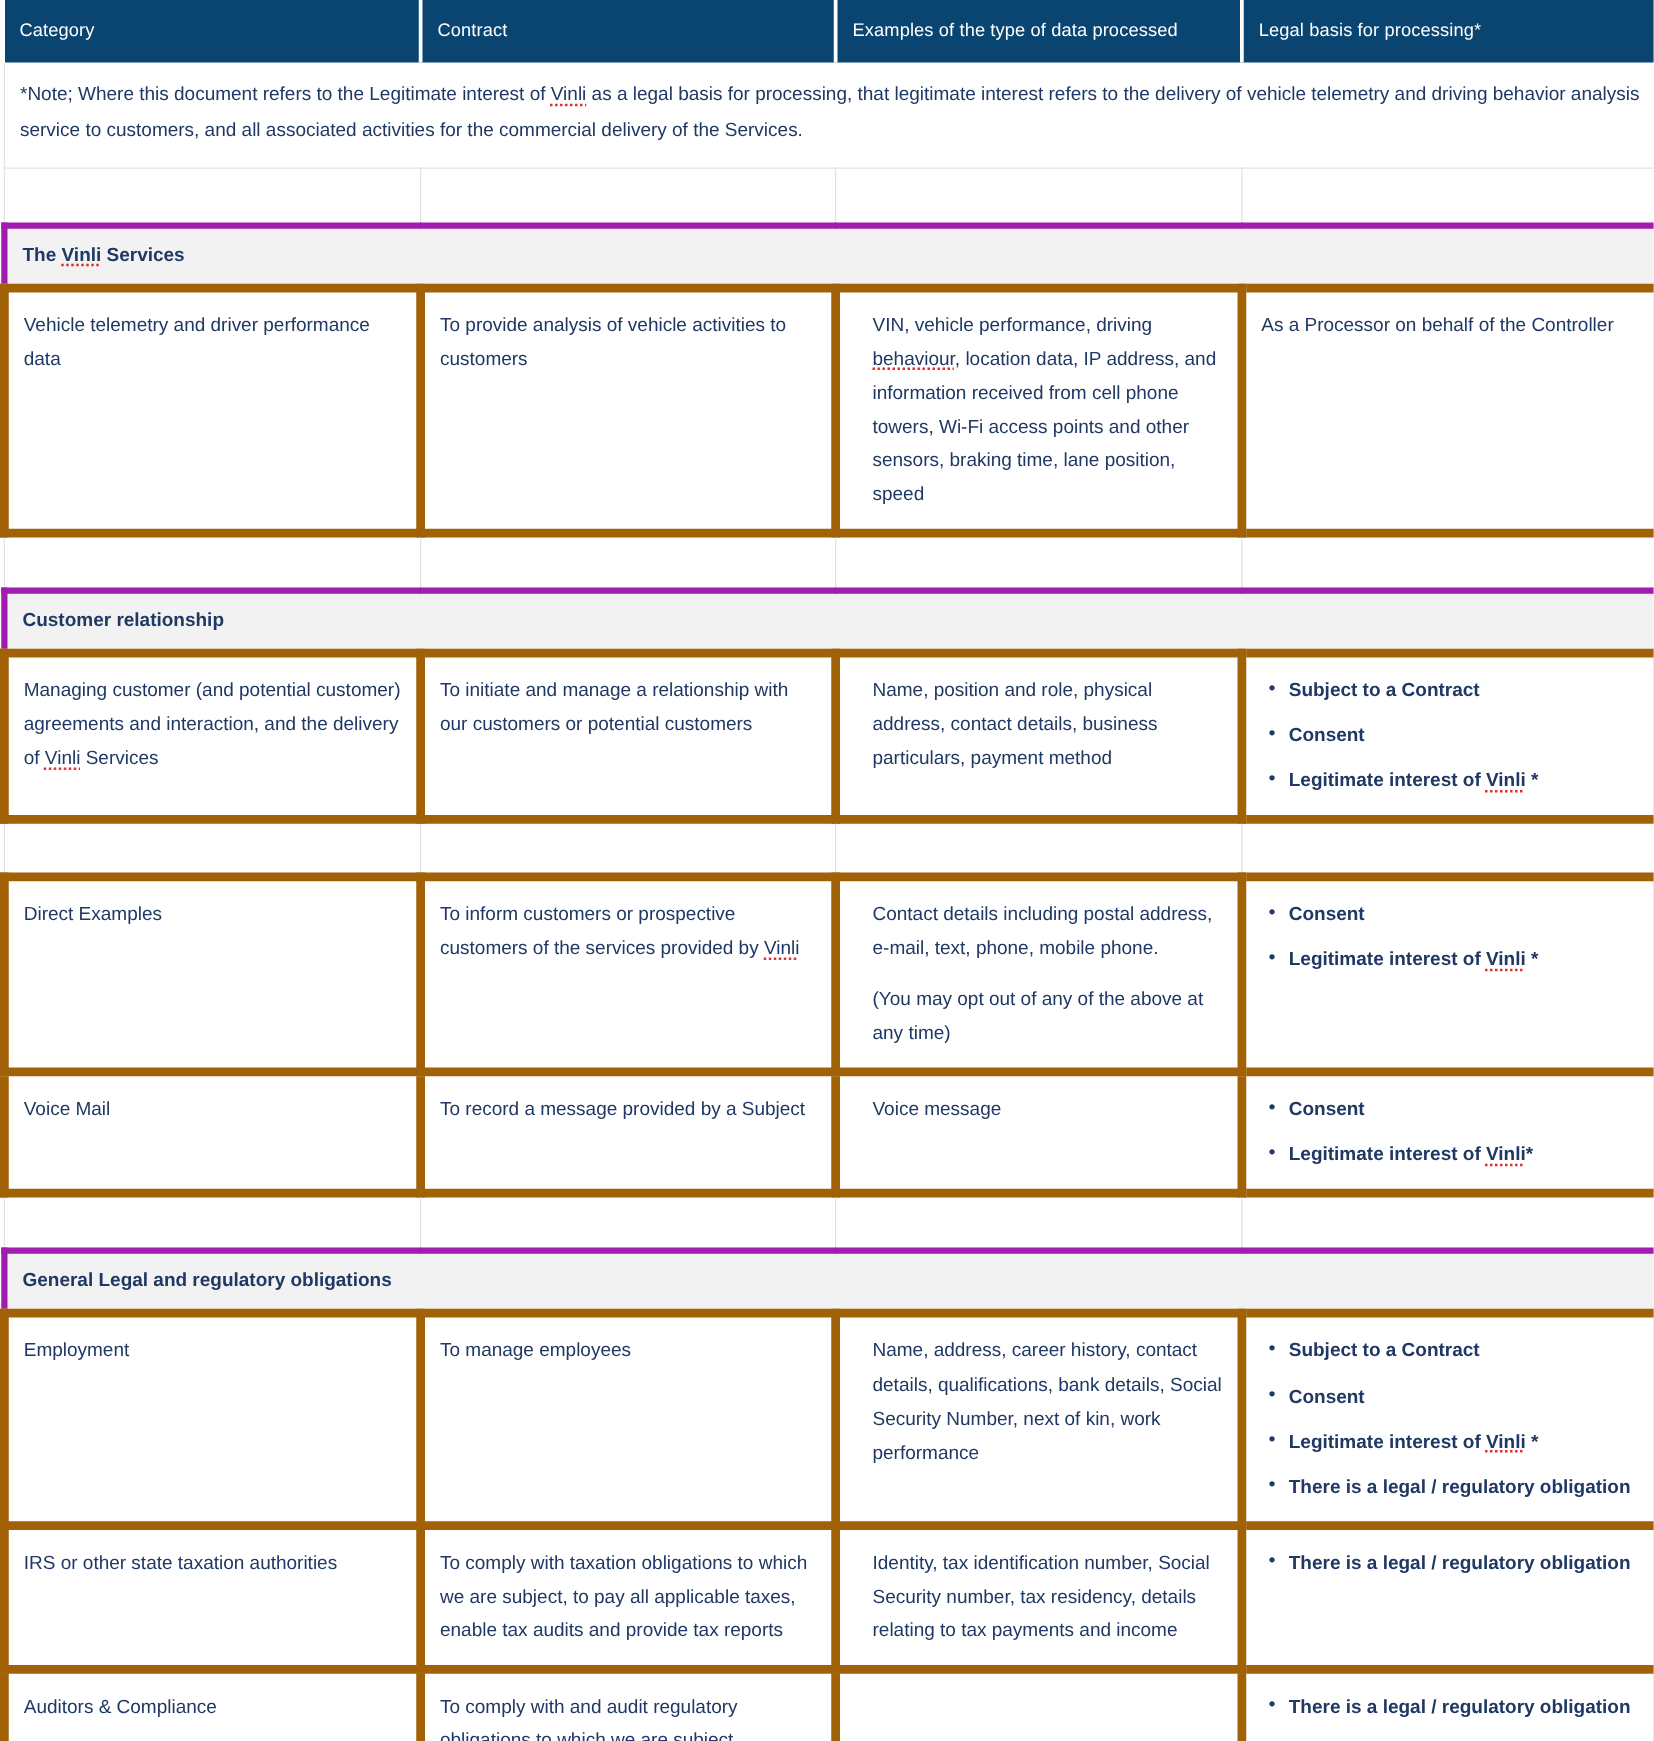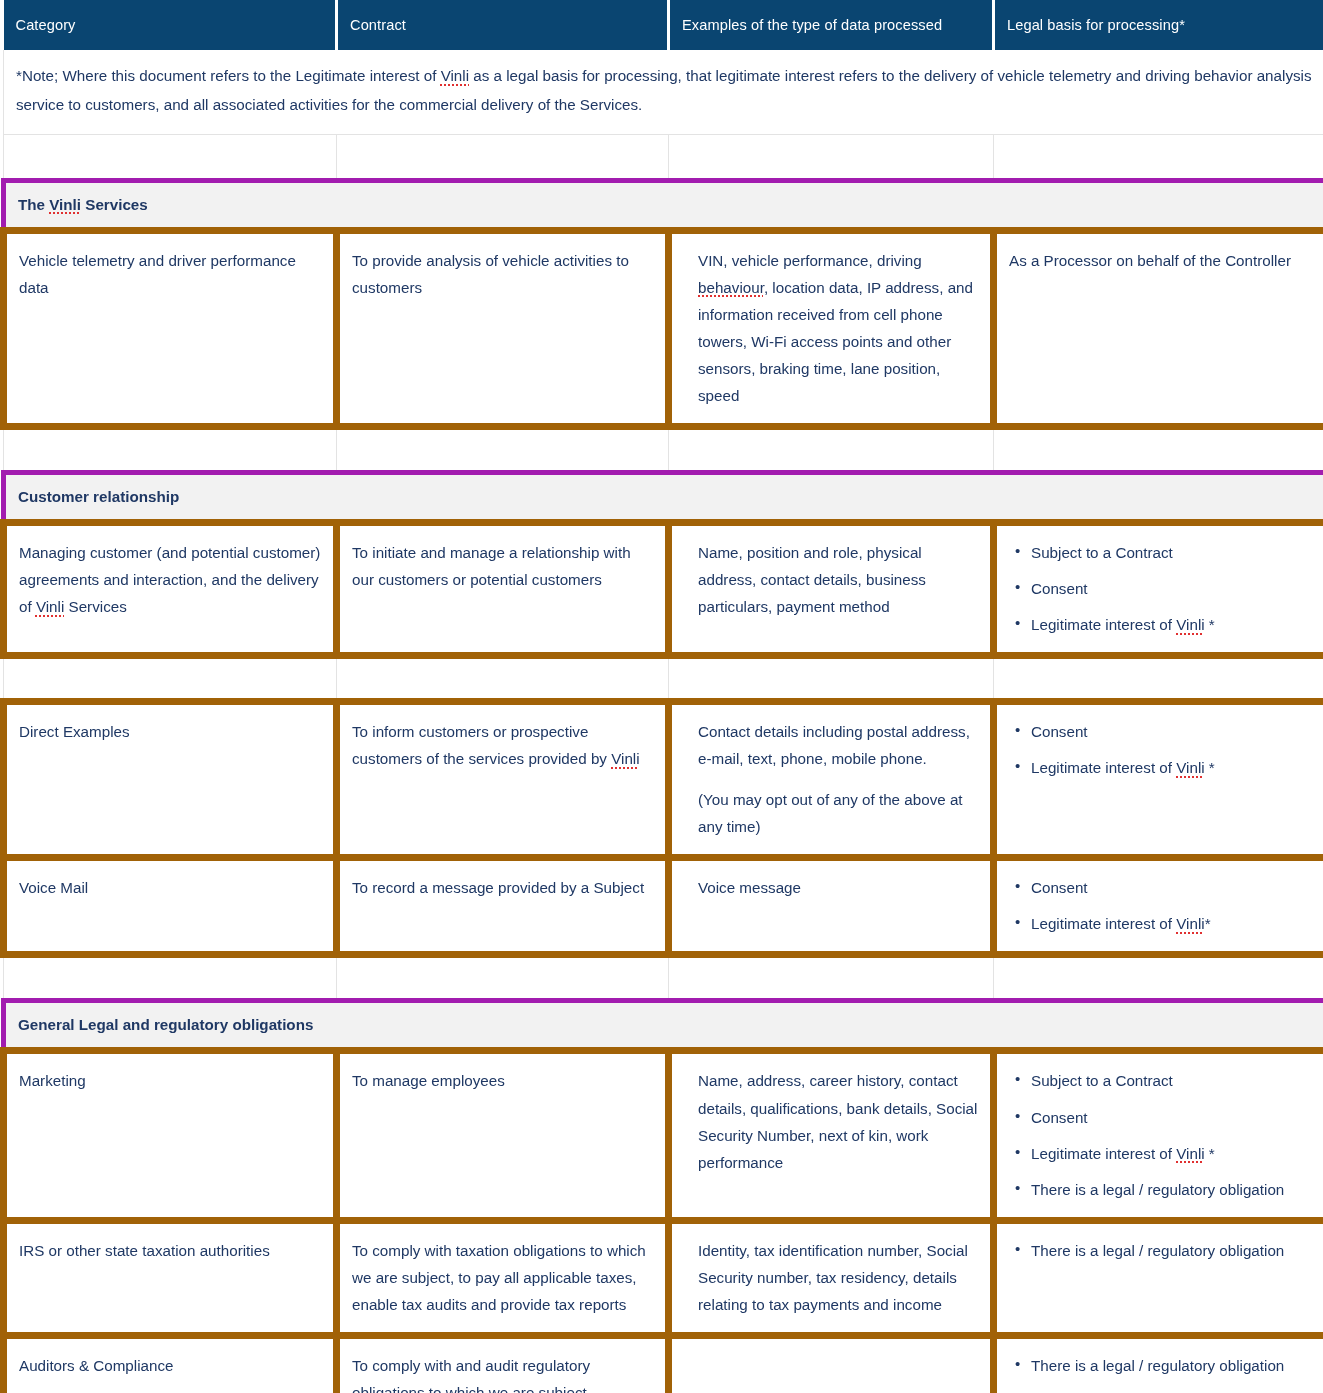--- a/index.html
+++ b/index.html
@@ -81,20 +81,21 @@
   ul.basis-list {
     margin: 0;
     padding: 0 0 0 20px;
     list-style: none;
   }
   ul.basis-list li {
     position: relative;
     line-height: 1.78;
     padding-left: 2px;
     margin: 0 0 9px 0;
+    font-weight: bold;
   }
   ul.basis-list li:last-child { margin-bottom: 0; }
   ul.basis-list li::before {
     content: "\2022";
     position: absolute;
     left: -14px;
     top: -1px;
     font-size: 15px;
     color: #1f3864;
   }
@@ -209,21 +210,21 @@
         <tr>
           <td class="spacer-cell"></td>
           <td class="spacer-cell"></td>
           <td class="spacer-cell"></td>
           <td class="spacer-cell"></td>
         </tr>
         <tr>
           <td class="section-cell" colspan="4">General Legal and regulatory obligations</td>
         </tr>
         <tr>
-          <td class="cell">Marketing</td>
+          <td class="cell">Employment</td>
           <td class="cell">To manage employees</td>
           <td class="cell">
             <p class="para">Name, address, career history, contact details, qualifications, bank details, Social Security Number, next of kin, work performance</p>
           </td>
           <td class="cell">
             <ul class="basis-list">
               <li>Subject to a Contract</li>
               <li>Consent</li>
               <li>Legitimate interest of <span class="sp">Vinli</span> *</li>
               <li>There is a legal / regulatory obligation</li>

